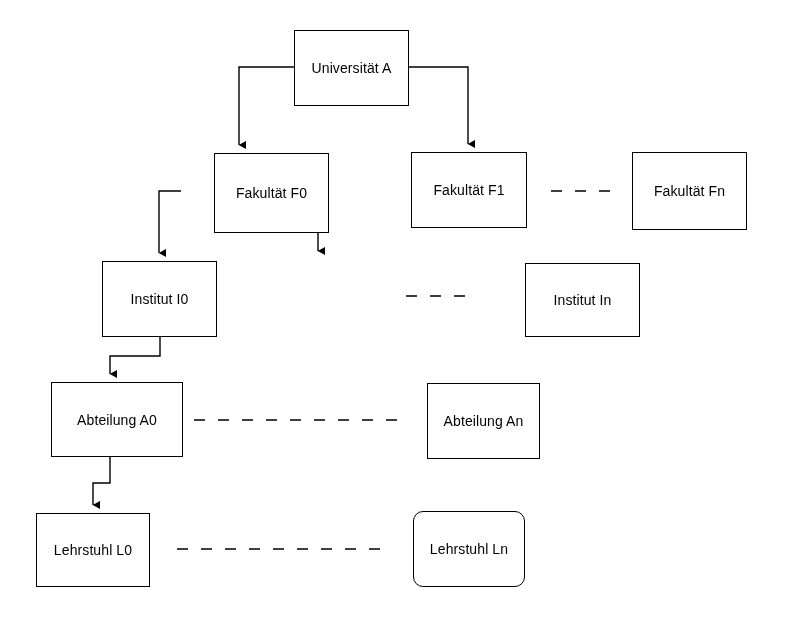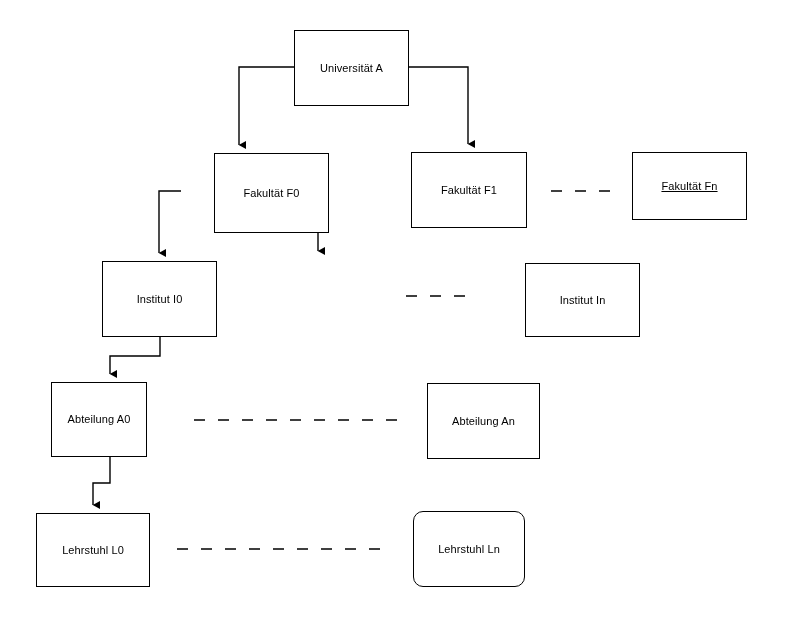--- a/index.html
+++ b/index.html
@@ -29,21 +29,21 @@
     box-sizing: border-box;
     border: 1px solid #000000;
     background: #ffffff;
     display: flex;
     align-items: center;
     justify-content: center;
     z-index: 2;
   }
   .node-label {
     font-family: "Liberation Sans", sans-serif;
-    font-size: 11px;
+    font-size: 14px;
     color: #000000;
     line-height: 1;
     white-space: nowrap;
     letter-spacing: 0.1px;
   }
 </style>
 </head>
 <body>
 
 <div id="diagram-canvas">
@@ -81,34 +81,34 @@
   </div>
 
   <div class="node-box" style="left:181px; top:153px; width:115px; height:80px;margin-left:33px;">
     <span class="node-label">Fakultät F0</span>
   </div>
 
   <div class="node-box" style="left:411px; top:152px; width:116px; height:76px;">
     <span class="node-label">Fakultät F1</span>
   </div>
 
-  <div class="node-box" style="left:632px; top:152px; width:115px; height:68px;text-decoration:underline;">
+  <div class="node-box" style="left:632px; top:152px; width:115px; height:78px;">
     <span class="node-label">Fakultät Fn</span>
   </div>
 
   <div class="node-box" style="left:102px; top:261px; width:115px; height:76px;text-align:right;">
     <span class="node-label">Institut I0</span>
   </div>
 
 
   <div class="node-box" style="left:485px; top:263px; width:115px; height:74px;margin-left:40px;">
     <span class="node-label">Institut In</span>
   </div>
 
-  <div class="node-box" style="left:51px; top:382px; width:96px; height:75px;">
+  <div class="node-box" style="left:51px; top:382px; width:132px; height:75px;">
     <span class="node-label">Abteilung A0</span>
   </div>
 
   <div class="node-box" style="left:427px; top:383px; width:113px; height:76px;">
     <span class="node-label">Abteilung An</span>
   </div>
 
   <div class="node-box" style="left:36px; top:513px; width:114px; height:74px;">
     <span class="node-label">Lehrstuhl L0</span>
   </div>

